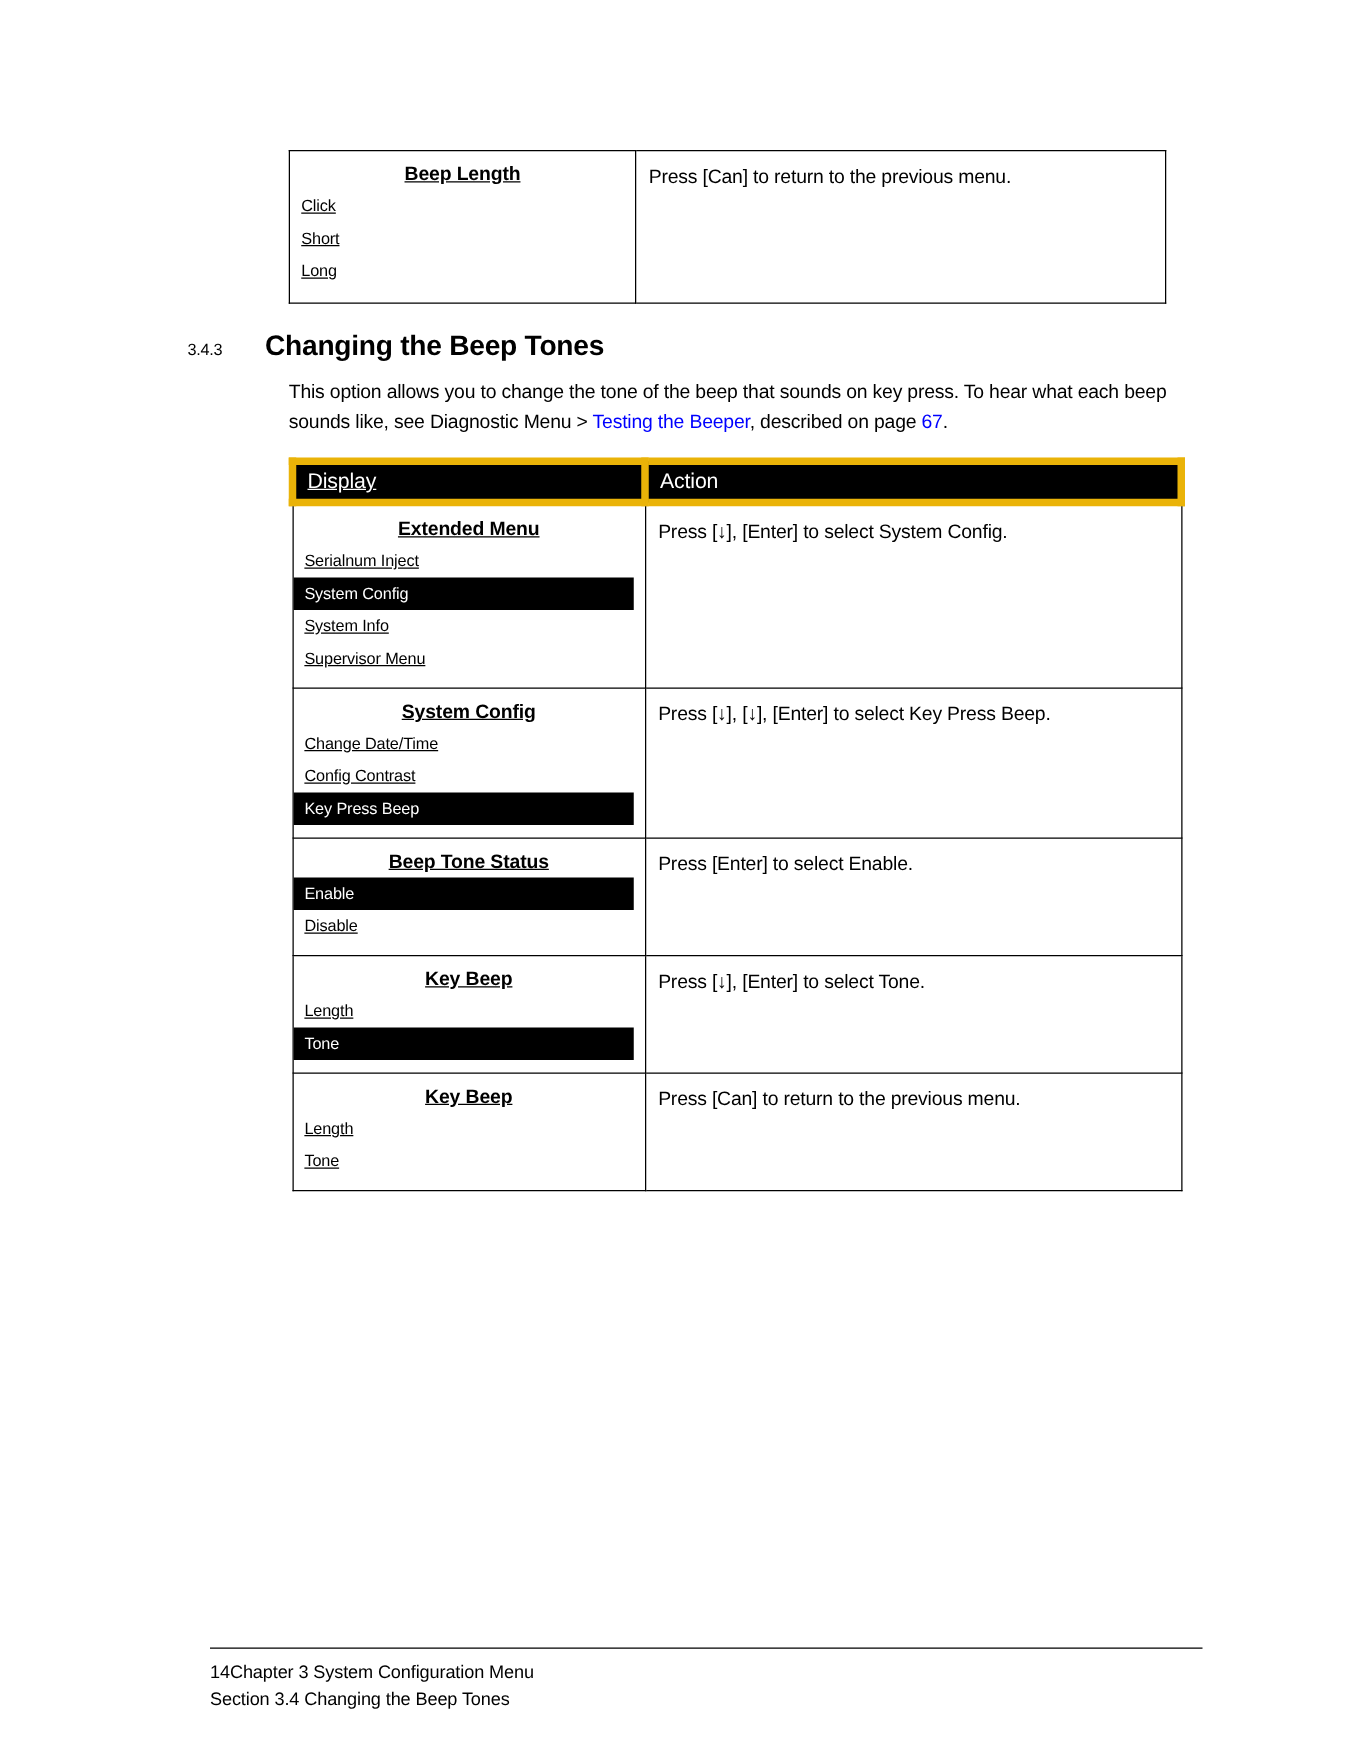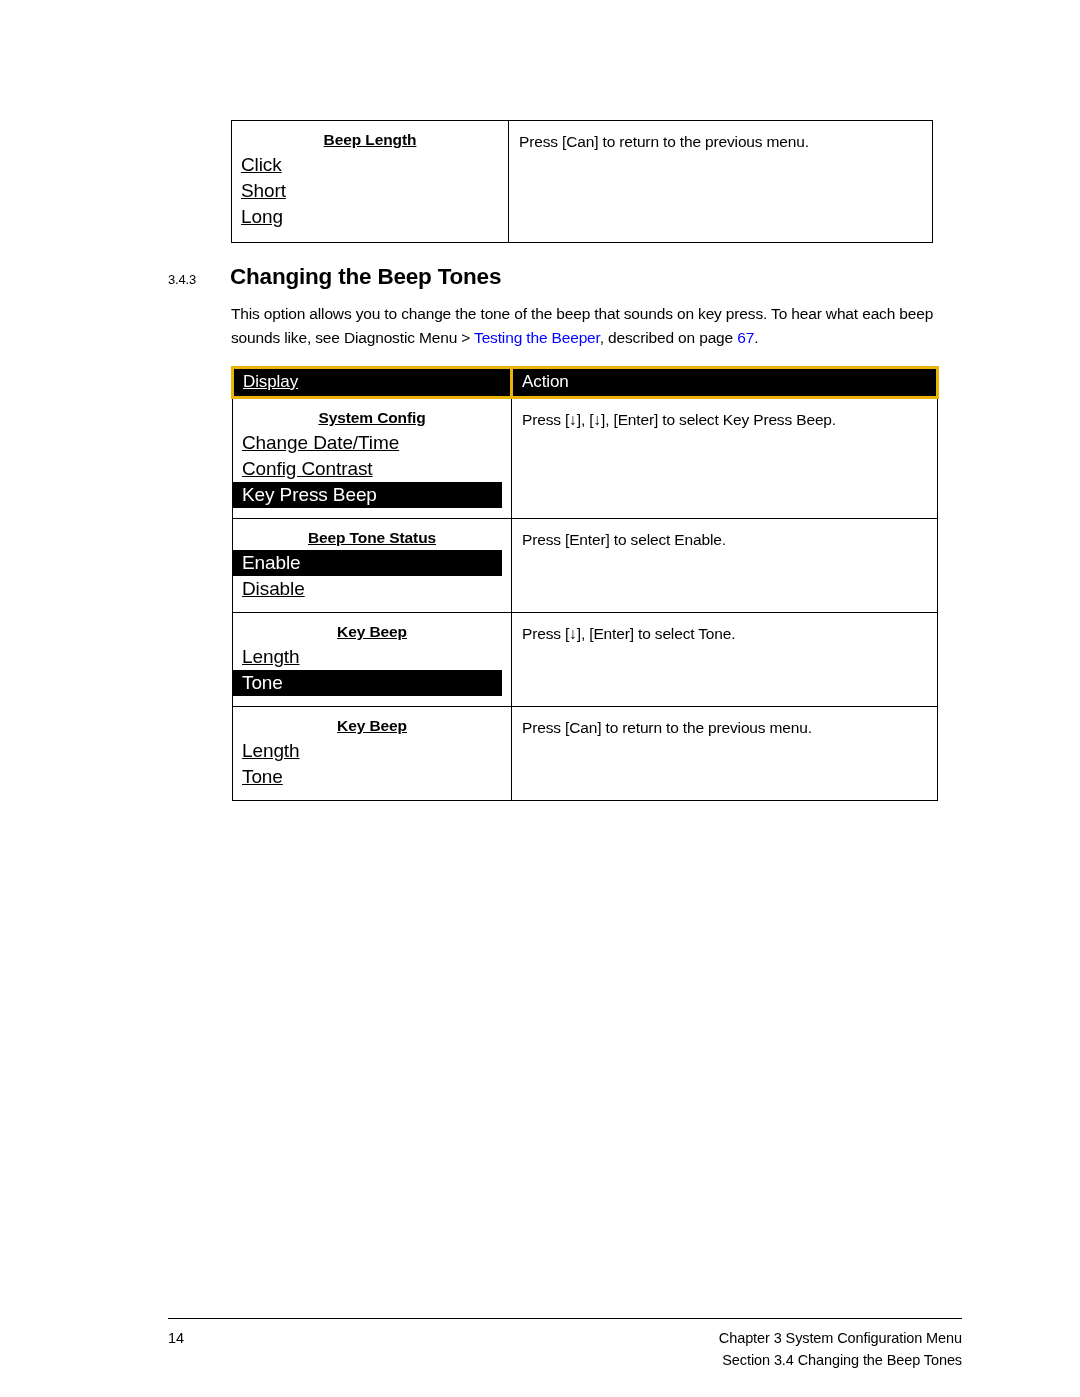--- a/index.html
+++ b/index.html
@@ -41,21 +41,21 @@
   }
   .disp-title {
     font-weight: bold;
     font-size: 15.5px;
     text-align: center;
     line-height: 25px;
     padding: 0 8px;
     letter-spacing: -0.1px;
   }
   .disp-item {
-    font-size: 19px;
+    font-size: 13px;
     line-height: 26px;
     padding-left: 9px;
     letter-spacing: -0.1px;
   }
   .disp-item.sel {
     background: #000000;
     color: #ffffff;
     margin-right: 9px;
     padding-left: 9px;
   }
@@ -73,21 +73,21 @@
     position: absolute;
     left: 231px;
     top: 120px;
     width: 701px;
   }
   #top-table .disp { padding-top: 6px; padding-bottom: 12px; }
 
   
   #section-heading {
     position: absolute;
-    left: 168px;
+    left: 150px;
     top: 264px;
     width: 800px;
   }
   #section-heading .sec-num {
     display: inline-block;
     width: 62px;
     font-size: 13px;
     vertical-align: bottom;
     padding-bottom: 3px;
     letter-spacing: -0.2px;
@@ -114,21 +114,21 @@
   
   #main-table {
     position: absolute;
     left: 231px;
     top: 366px;
     width: 701px;
   }
   #main-table thead td {
     background: #000000;
     color: #ffffff;
-    border: 3px solid #eab308;
+    border: 6px solid #eab308;
   }
   .hdr-cell {
     font-size: 17px;
     line-height: 22px;
     padding: 2px 0 3px 9px;
     letter-spacing: -0.1px;
   }
 
   
   #footer-rule {
@@ -145,21 +145,20 @@
     top: 1327px;
     width: 794px;
     font-size: 14.5px;
     line-height: 22px;
     letter-spacing: -0.1px;
   }
   #footer .pg {
     float: left;
   }
   #footer .rt {
-    text-align: right;
   }
 </style>
 </head>
 <body>
 
 <div class="page">
 
   <table id="top-table" class="doc-table">
     <tbody>
       <tr>
@@ -192,20 +191,34 @@
         </td>
         <td class="col-action">
           <div class="hdr-cell">Action</div>
         </td>
       </tr>
     </thead>
     <tbody id="main-tbody">
         <tr>
           <td class="col-display">
             <div class="disp">
+              <div class="disp-title">Extended Menu</div>
+              <div class="disp-item">Serialnum Inject</div>
+              <div class="disp-item sel">System Config</div>
+              <div class="disp-item">System Info</div>
+              <div class="disp-item">Supervisor Menu</div>
+            </div>
+          </td>
+          <td class="col-action">
+            <div class="act">Press [↓], [Enter] to select System Config.</div>
+          </td>
+        </tr>
+        <tr>
+          <td class="col-display">
+            <div class="disp">
               <div class="disp-title">System Config</div>
               <div class="disp-item">Change Date/Time</div>
               <div class="disp-item">Config Contrast</div>
               <div class="disp-item sel">Key Press Beep</div>
             </div>
           </td>
           <td class="col-action">
             <div class="act">Press [↓], [↓], [Enter] to select Key Press Beep.</div>
           </td>
         </tr>

